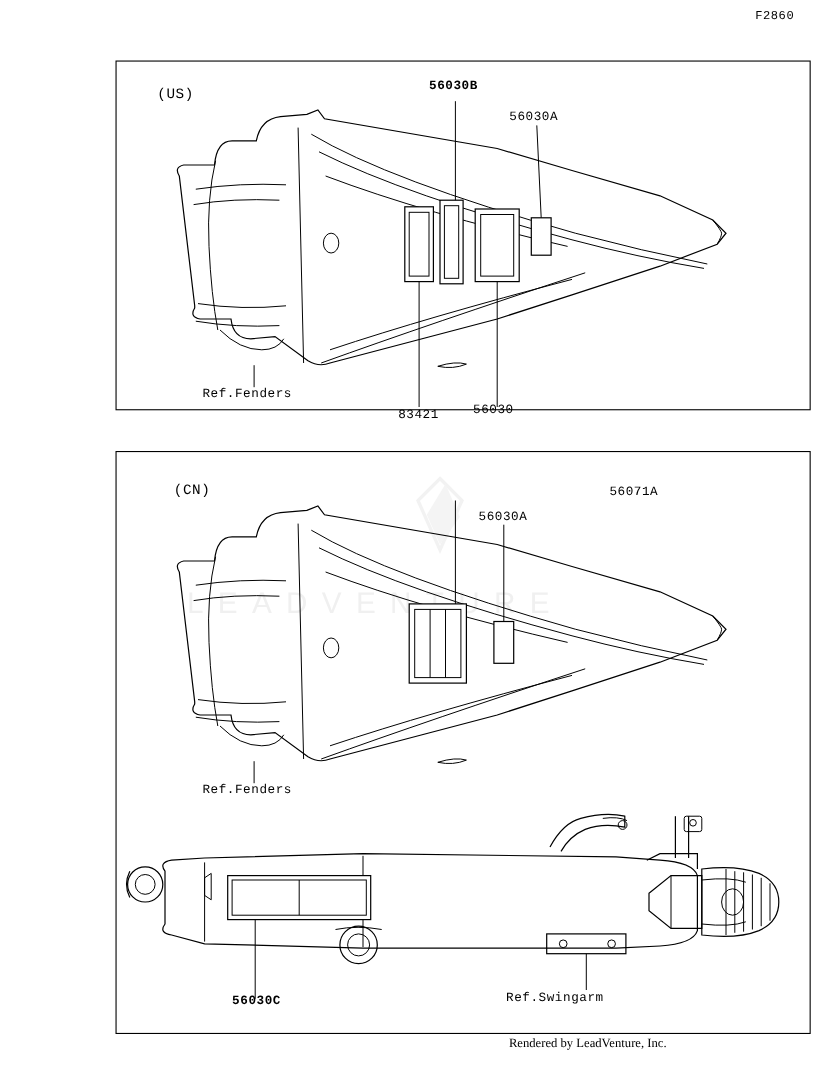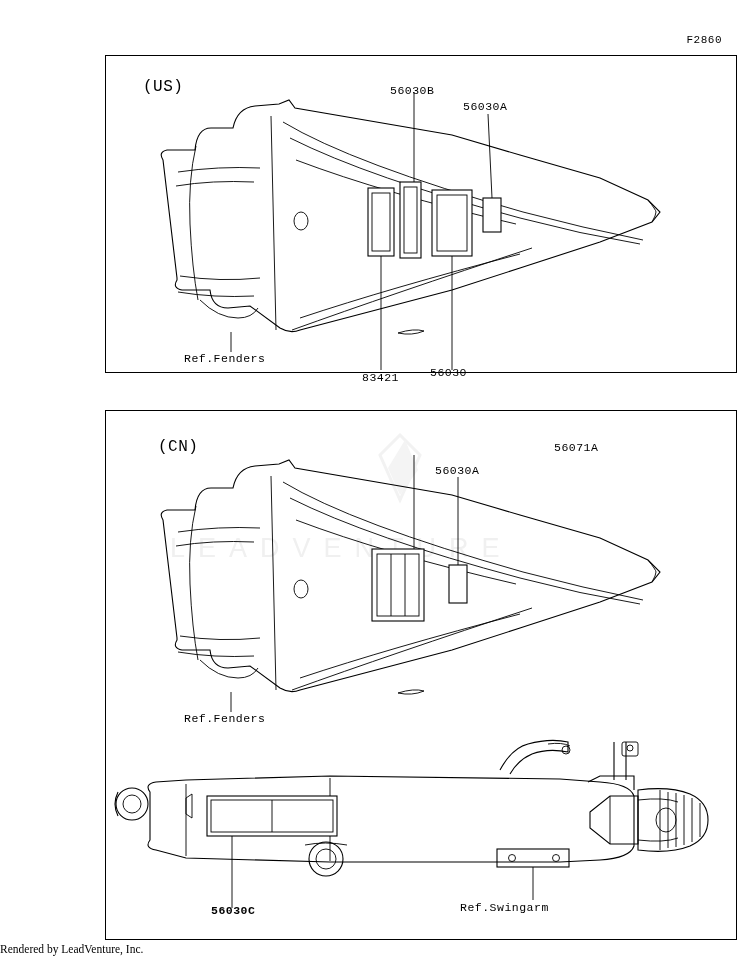--- a/index.html
+++ b/index.html
@@ -11,48 +11,48 @@
     color: #000000;
     overflow: hidden;
   }
   #root {
     position: relative;
     width: 750px;
     height: 969px;
   }
   .page-code {
     position: absolute;
-    top: 34px;
+    top: 9px;
     right: 28px;
     font-size: 11px;
     letter-spacing: 0.5px;
   }
   .panel {
     position: absolute;
     border: 1.4px solid #000;
     background: transparent;
   }
   #panel-us { left: 105px; top: 55px; width: 632px; height: 318px; }
   #panel-cn { left: 105px; top: 410px; width: 632px; height: 530px; }
 
   .region-label {
     position: absolute;
-    font-size: 16px;
+    font-size: 13px;
     letter-spacing: 0.5px;
   }
   .callout {
     position: absolute;
     font-size: 11.5px;
     letter-spacing: 0.5px;
     white-space: nowrap;
   }
   .footer {
     position: absolute;
     width: 606px;
-    text-align: left;
+    text-align: right;
     bottom: 14px;
     font-size: 11.5px;
     font-family: "Liberation Serif", serif;
   }
   svg { position: absolute; left: 0; top: 0; overflow: visible; }
   .ln { stroke: #000; fill: none; stroke-width: 1.1; }
   .ln-thin { stroke: #000; fill: none; stroke-width: 0.9; }
   .lead { stroke: #000; fill: none; stroke-width: 0.9; }
   .lbl-box { stroke: #000; fill: #fff; stroke-width: 1.1; }
   .wm {
@@ -123,21 +123,21 @@
 
     <rect class="lbl-box" x="483" y="198" width="18" height="34"></rect>
 
     <path class="lead" d="M414 92 L414 182"></path>
     <path class="lead" d="M488 114 L492 198"></path>
     <path class="lead" d="M381 256 L381 370"></path>
     <path class="lead" d="M452 256 L452 370"></path>
     <path class="lead" d="M231 332 L231 352"></path>
   </svg>
 
-  <div class="callout" style="left:390px; top:84px;">56030B</div>
+  <div class="callout" style="left:390px; top:72px;font-weight:bold;">56030B</div>
   <div class="callout" style="left:463px; top:100px;">56030A</div>
   <div class="callout" style="left:362px; top:371px;">83421</div>
   <div class="callout" style="left:430px; top:366px;text-align:right;">56030</div>
   <div class="callout" style="left:184px; top:352px;">Ref.Fenders</div>
 
   <div class="panel" id="panel-cn"></div>
   <div class="region-label" style="left:158px; top:438px;">(CN)</div>
 
   <svg width="750" height="969">
 

